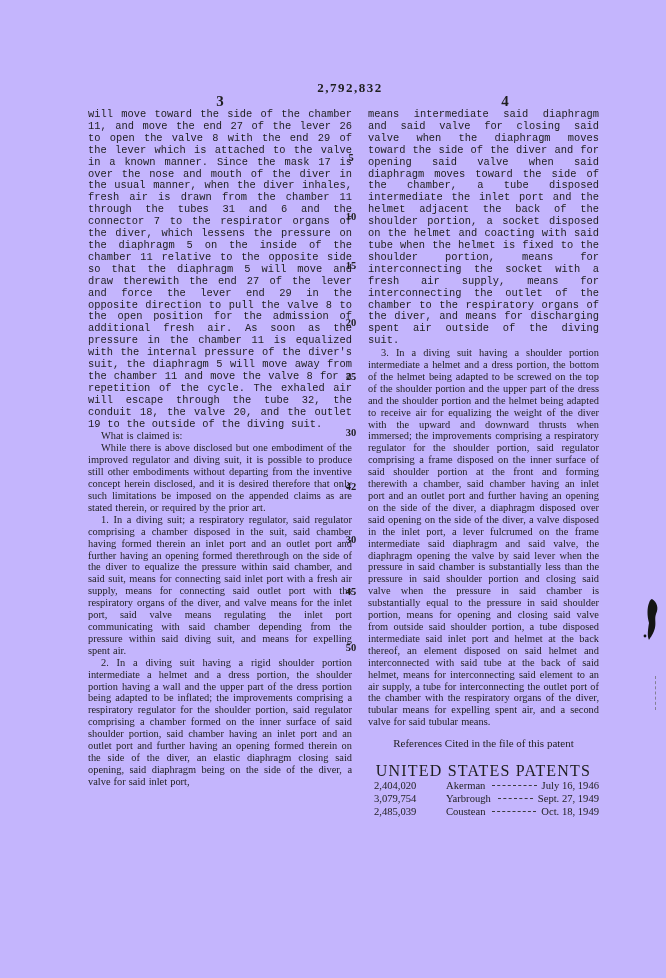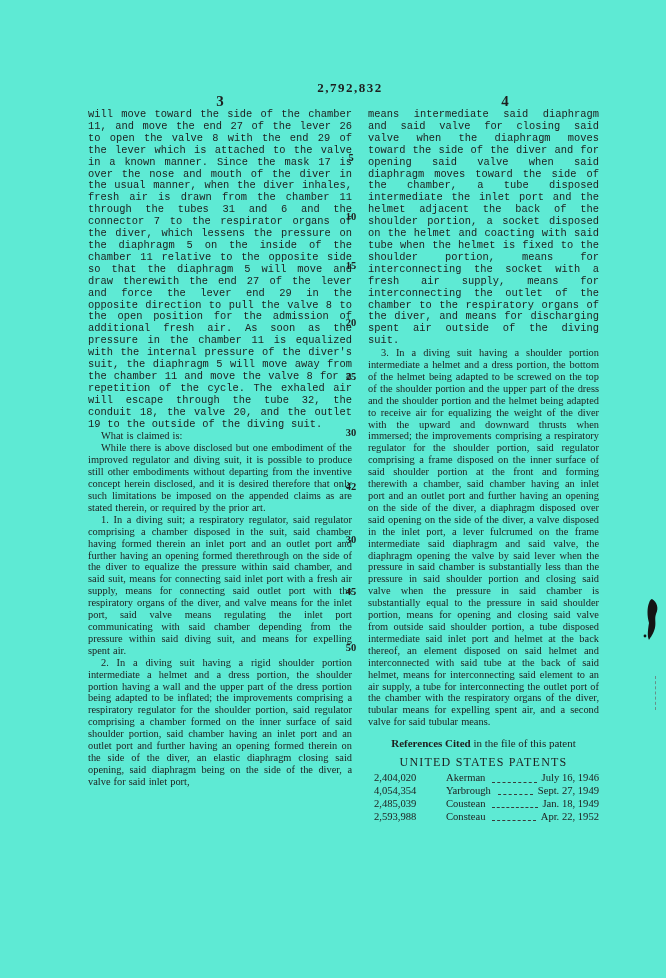--- a/index.html
+++ b/index.html
@@ -4,21 +4,21 @@
 <style>
   html, body {
     margin: 0;
     padding: 0;
     background: #fbfaf7;
   }
   .page {
     position: relative;
     width: 666px;
     height: 978px;
-    background: #5eead4;
+    background: #c4b5fd;
     color: #1e1e1e;
     font-family: "Liberation Serif", "DejaVu Serif", serif;
     overflow: hidden;
   }
   .patent-number {
     position: absolute;
     top: 80px;
     left: 40px;
     width: 620px;
     text-align: center;
@@ -61,32 +61,32 @@
     word-spacing: 0.5px;
   }
   .para.no-indent { text-indent: 0; font-family: Liberation Mono, monospace; }
 
   .ref-heading {
     margin-top: 9px;
     text-align: center;
     font-size: 11px;
     line-height: 13px;
   }
-  .ref-heading .bold { font-weight: bold; }
+  .ref-heading .bold { font-weight: normal; }
   .ref-subheading {
-    margin-top: 6px;
+    margin-top: 14px;
     text-align: center;
-    font-size: 12px;
+    font-size: 16px;
     letter-spacing: 1.2px;
     line-height: 13px;
   }
   .ref-table { margin-top: 3px; }
   .ref-row {
     display: flex;
-    align-items: flex-end;
+    align-items: center;
     font-size: 10.6px;
     line-height: 12.9px;
   }
   .ref-num {
     width: 56px;
     padding-left: 6px;
     white-space: nowrap;
   }
   .ref-name {
     padding-left: 16px;
@@ -159,36 +159,30 @@
     <div class="ref-subheading">UNITED STATES PATENTS</div>
 
     <div class="ref-table">
       <div class="ref-row">
         <span class="ref-num">2,404,020</span>
         <span class="ref-name">Akerman</span>
         <span class="ref-leader"></span>
         <span class="ref-date">July 16, 1946</span>
       </div>
       <div class="ref-row">
-        <span class="ref-num">4,054,354</span>
+        <span class="ref-num">3,079,754</span>
         <span class="ref-name">Yarbrough</span>
         <span class="ref-leader"></span>
         <span class="ref-date">Sept. 27, 1949</span>
       </div>
       <div class="ref-row">
         <span class="ref-num">2,485,039</span>
         <span class="ref-name">Coustean</span>
         <span class="ref-leader"></span>
-        <span class="ref-date">Jan. 18, 1949</span>
-      </div>
-      <div class="ref-row">
-        <span class="ref-num">2,593,988</span>
-        <span class="ref-name">Consteau</span>
-        <span class="ref-leader"></span>
-        <span class="ref-date">Apr. 22, 1952</span>
+        <span class="ref-date">Oct. 18, 1949</span>
       </div>
     </div>
   </div>
 
   <svg class="ink-smudge" width="24" height="44" viewBox="0 0 24 44">
     <path d="M12,1 C17,4 19,10 16,16 C14,21 17,26 14,33 C12,38 10,40 9,42 C7,38 8,31 9,25 C7,18 7,10 9,5 C10,2 11,1 12,1 Z" fill="#151515"></path>
     <circle cx="5" cy="38" r="1.4" fill="#151515"></circle>
   </svg>
   <div class="ink-dashes"></div>
 

